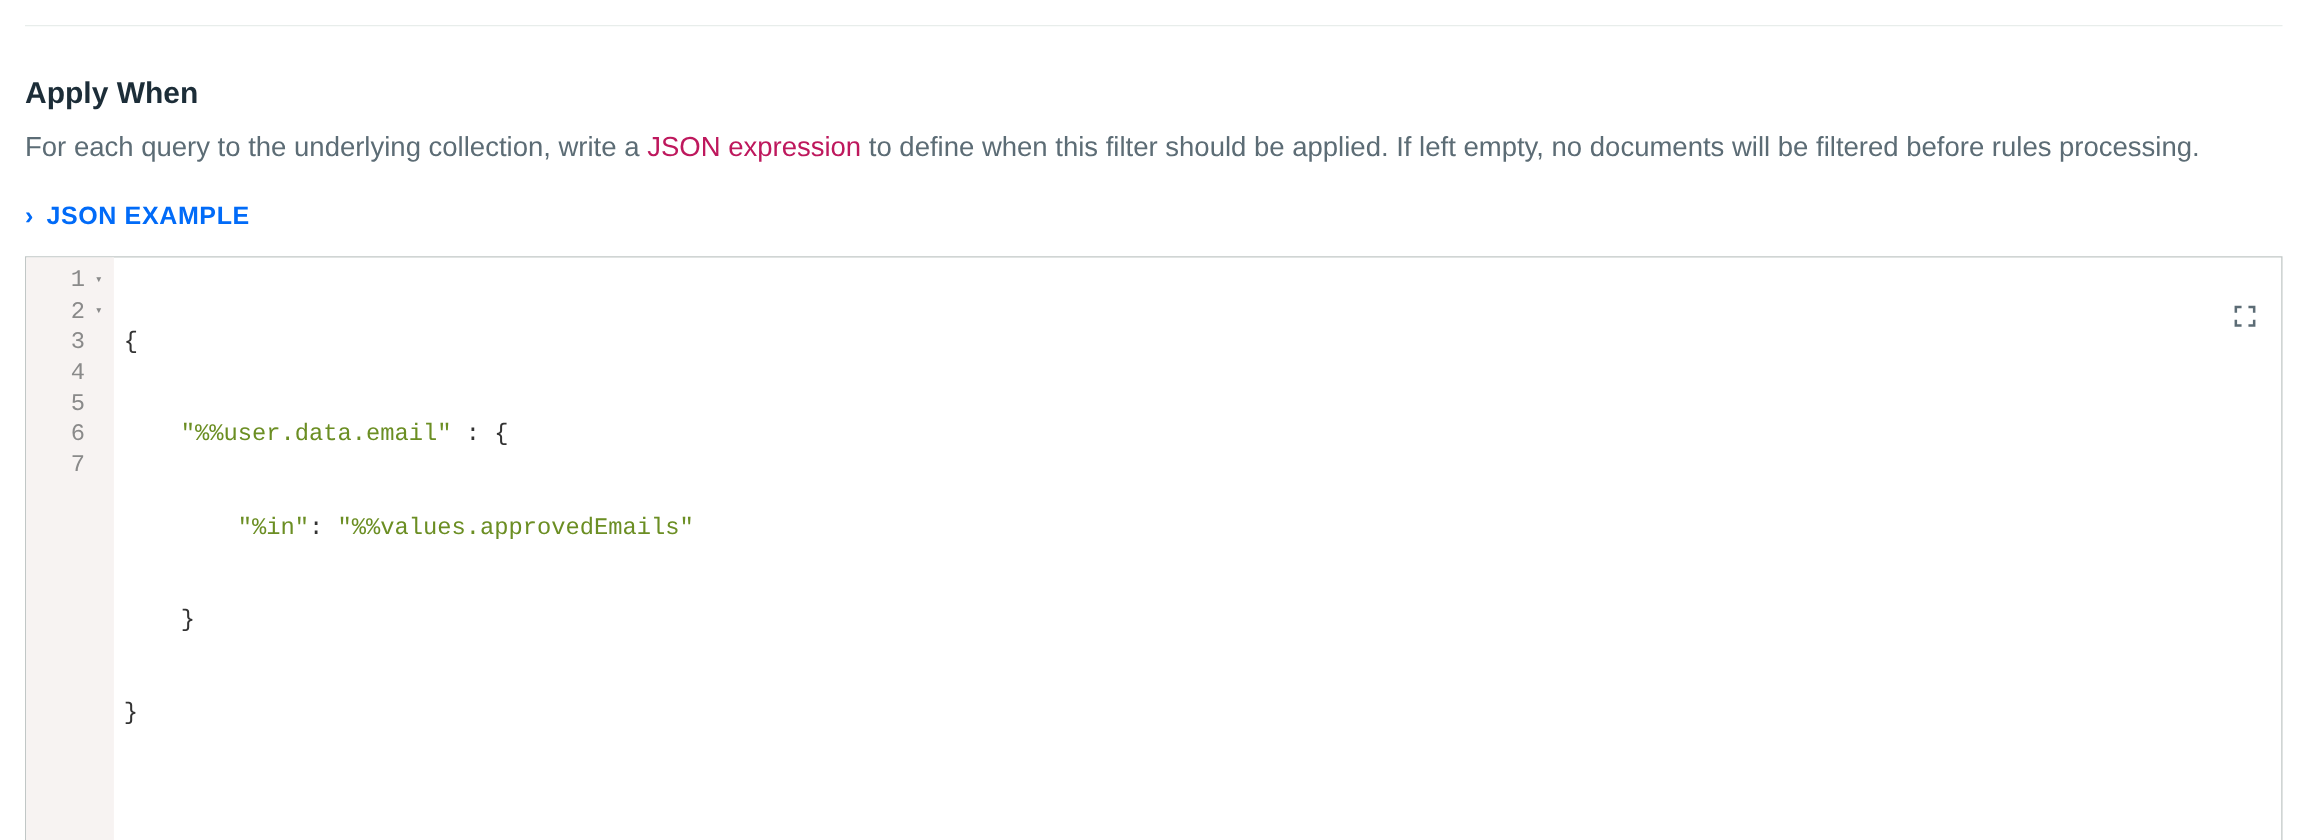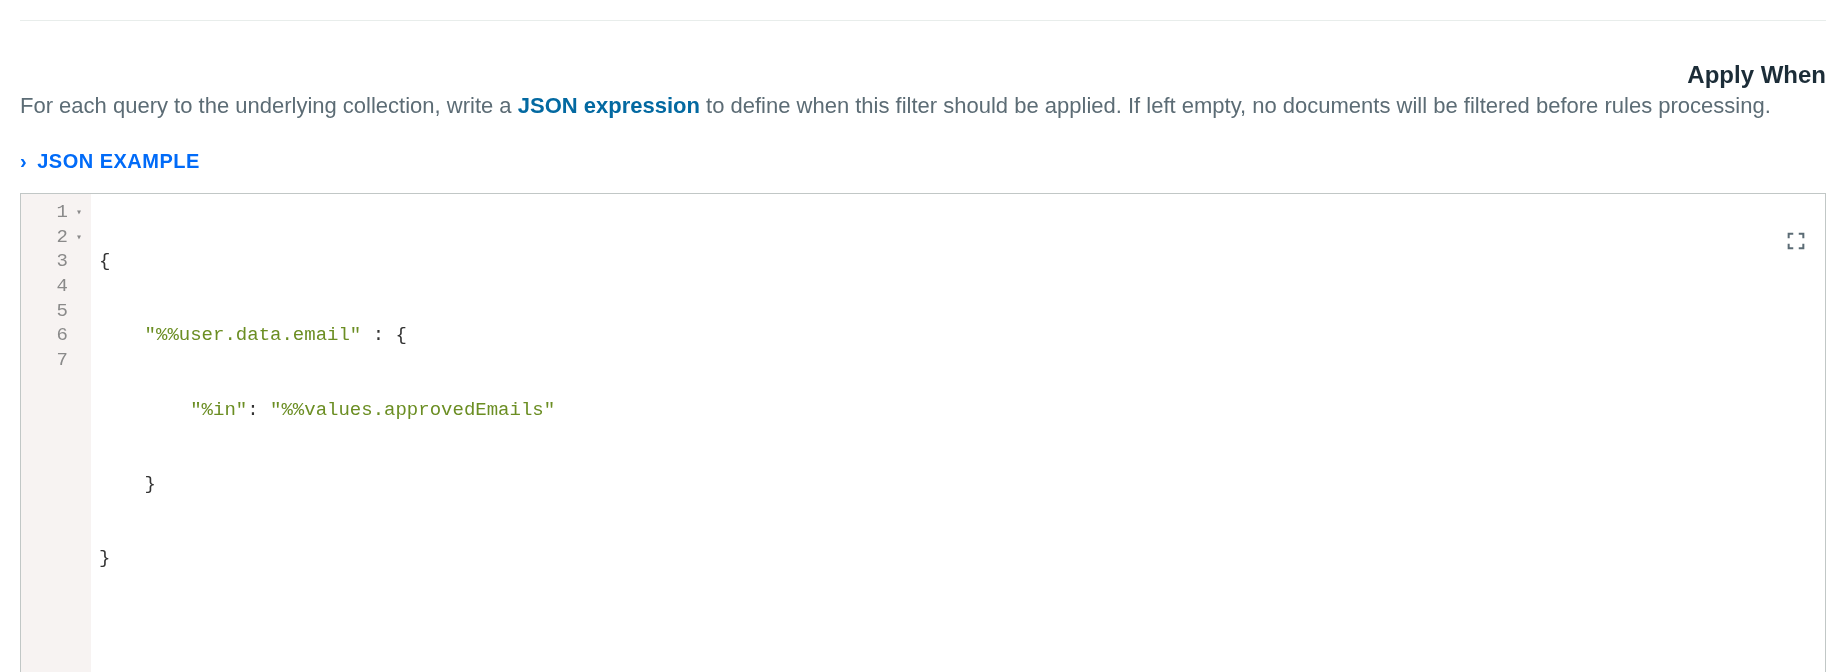--- a/index.html
+++ b/index.html
@@ -12,32 +12,31 @@
   .container {
     max-width: 1846px;
     border-top: 1px solid #e8edeb;
     border-bottom: 1px solid #e8edeb;
     padding: 40px 0 30px 0;
   }
   .section-title {
     font-size: 24px;
     font-weight: 600;
     color: #1c2d38;
-    text-align: right;
+    margin-bottom: 12px;
   }
   .description {
     font-size: 22px;
     color: #5c6c75;
     line-height: 1.5;
     margin-bottom: 28px;
   }
   .description a {
-    color: #0369a1;
+    color: #be185d;
     text-decoration: none;
-    font-weight: bold;
   }
   .view-example {
     display: inline-flex;
     align-items: center;
     gap: 10px;
     color: #016bf8;
     font-size: 20px;
     font-weight: 700;
     letter-spacing: 0.5px;
     cursor: pointer;

